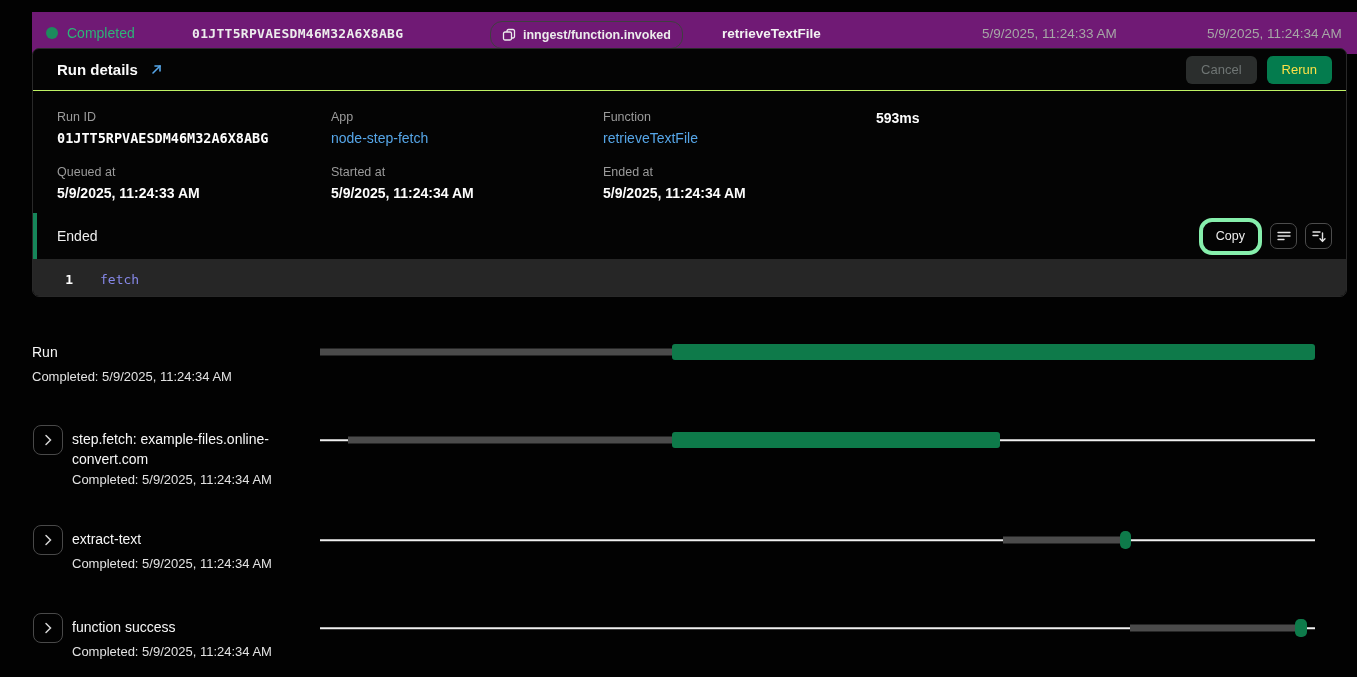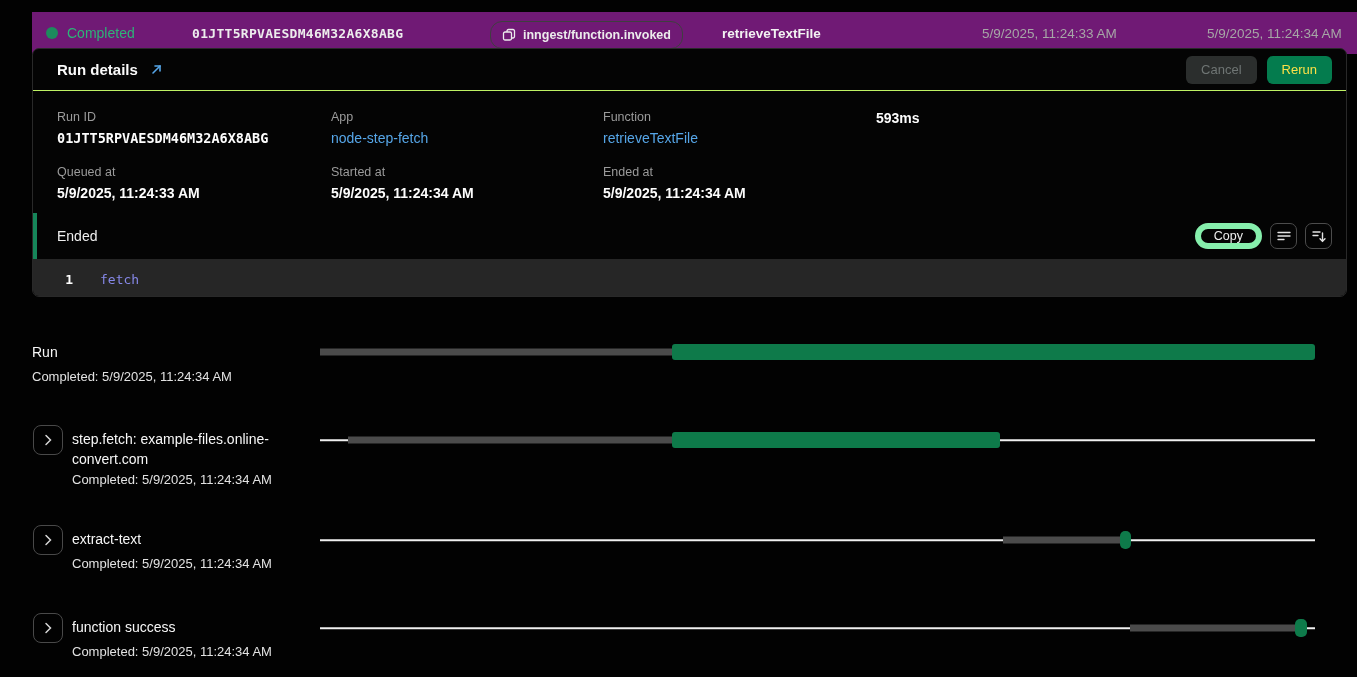--- a/index.html
+++ b/index.html
@@ -45,21 +45,21 @@
   .field-label { font-size:12.5px; color:#9b9b9b; margin-bottom:6px; }
   .field-value { font-size:14px; font-weight:bold; color:#fdfdfd; }
   .field-value.link { color:#56a6e8; font-weight:500; cursor:pointer; text-decoration:none; }
   .field-value.mono { font-size:13.5px; }
 
   .output-header { position:relative; height:46px; display:flex; align-items:center;
     padding-left:24px; margin-top:12px; }
   .output-accent { position:absolute; left:0; top:0; bottom:0; width:4px; background:#16865a; }
   .output-title { font-size:14px; color:#f0f0f0; }
   .output-actions { margin-left:auto; display:flex; gap:8px; padding-right:14px; align-items:center; }
-  .copy-btn { height:26px; border-radius:13px; border:6px solid #86efac; background:transparent;
+  .copy-btn { height:37px; border-radius:13px; border:4px solid #86efac; background:transparent;
     color:#eeeeee; font-size:12.5px; font-family:inherit; padding:0 13px; cursor:pointer; }
   .icon-btn { width:27px; height:26px; border-radius:7px; border:1px solid #4c4c4c;
     background:transparent; display:flex; align-items:center; justify-content:center; cursor:pointer; }
 
   .code-area { height:41px; background:#262626; display:flex; align-items:center;
     font-family:"DejaVu Sans Mono", monospace; font-size:13px; }
   .code-lineno { width:40px; text-align:right; color:#ffffff; font-weight:bold; }
   .code-text { margin-left:27px; color:#8688e8; }
 
   

